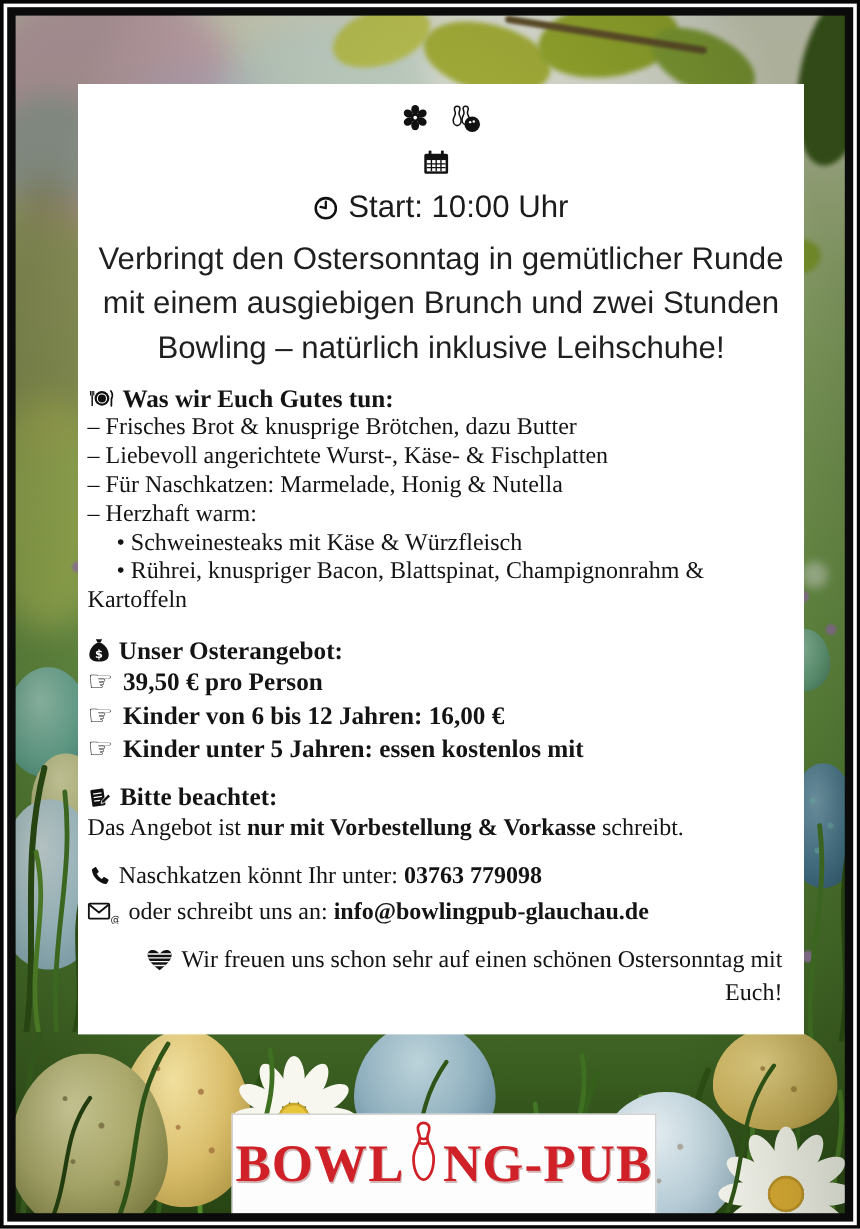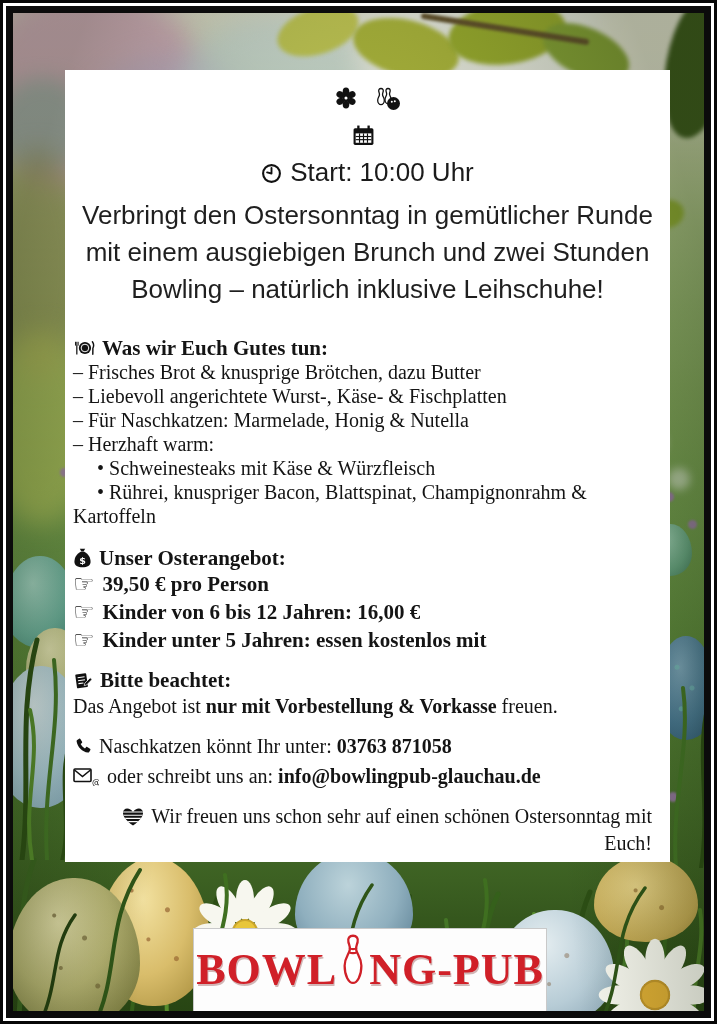--- a/index.html
+++ b/index.html
@@ -25,21 +25,21 @@
   .dot{filter:blur(1px);}
   .gsvg{position:absolute;}
 
   
   .content-box{position:absolute;left:65px;top:70px;width:605px;height:792px;background:#fff;
     z-index:10;padding:10px 8px 0 8px;box-sizing:border-box;overflow:hidden;}
   .center{text-align:center;}
   .title-line{font:400 26px/37px "Liberation Sans",sans-serif;color:#1b1b1b;}
   .intro{font:400 26px/37px "Liberation Sans",sans-serif;color:#1f1f1f;margin-top:6px;}
   .serif{font-family:"Liberation Serif",serif;}
-  .sec-head{font:700 21px/24px "Liberation Serif",serif;margin-top:28px;display:flex;align-items:center;gap:7px;}
+  .sec-head{font:700 21px/24px "Liberation Serif",serif;margin-top:12px;display:flex;align-items:center;gap:7px;}
   .menu-item{font:400 20px/24px "Liberation Serif",serif;}
   .warm-item{font:400 20px/24px "Liberation Serif",serif;text-indent:24px;}
   .offer-row{display:flex;align-items:center;gap:8px;font:700 21px/28px "Liberation Serif",serif;}
   .note-text{font:400 20px/25px "Liberation Serif",serif;margin-top:2px;}
   .contact-row{display:flex;align-items:center;gap:8px;font:400 20px/30px "Liberation Serif",serif;}
   .closing{font:400 20px/27px "Liberation Serif",serif;text-align:right;margin-top:12px;padding:0 10px;}
   .b{font-weight:700;}
   .icn{display:inline-flex;vertical-align:-3px;flex:0 0 auto;}
   .icn svg{display:block;}
 
@@ -309,29 +309,29 @@
             <line x1="5" y1="7" x2="12" y2="7"></line>
               <line x1="5" y1="10" x2="12" y2="10"></line>
               <line x1="5" y1="13" x2="10" y2="13"></line>
           </g>
         </g>
         <path d="M11.8 13.2 l5.4-5.4 1.8 1.8 -5.4 5.4 -2.4.6 Z" fill="#111" stroke="#fff" stroke-width="0.7"></path>
       </svg>
     </span>
     <span>Bitte beachtet:</span>
   </div>
-  <div class="note-text"><span>Das Angebot ist </span><span class="b">nur mit Vorbestellung &amp; Vorkasse</span><span> freuen.</span></div>
+  <div class="note-text"><span>Das Angebot ist </span><span class="b">nur mit Vorbestellung &amp; Vorkasse</span><span> schreibt.</span></div>
 
   <div class="contact-row" style="margin-top:12px;">
     <span class="icn">
       <svg width="18" height="18" viewBox="0 0 20 20">
         <path d="M6.8 1.9 c.5-.3 1.1-.1 1.4.4 l1.9 3.1 c.3.4.2 1-.2 1.3 L8.5 7.9 c1 2.1 2.7 3.8 4.8 4.8 l1.2-1.4 c.3-.4.9-.5 1.3-.2 l3.1 1.9 c.5.3.7.9.4 1.4 l-1.3 2.2 c-.3.5-.8.8-1.4.7 C10.3 16.4 4.8 10.9 4 4.6 c-.1-.6.2-1.1.7-1.4 Z" fill="#111"></path>
       </svg>
     </span>
-    <span><span>Naschkatzen könnt Ihr unter: </span><span class="b">03763 871058</span></span>
+    <span><span>Naschkatzen könnt Ihr unter: </span><span class="b">03763 779098</span></span>
   </div>
   <div class="contact-row">
     <span class="icn">
       <svg width="26" height="19" viewBox="0 0 26 19">
         <rect x="1" y="2" width="17" height="12.5" rx="1" fill="#fff" stroke="#111" stroke-width="1.6"></rect>
         <path d="M1.5 3 L9.5 9.5 L17.5 3" fill="none" stroke="#111" stroke-width="1.6"></path>
         <text x="19" y="18" font-size="8.5" fill="#111" font-family="DejaVu Sans, sans-serif">@</text>
       </svg>
     </span>
     <span><span>oder schreibt uns an: </span><span class="b">info@bowlingpub-glauchau.de</span></span>

